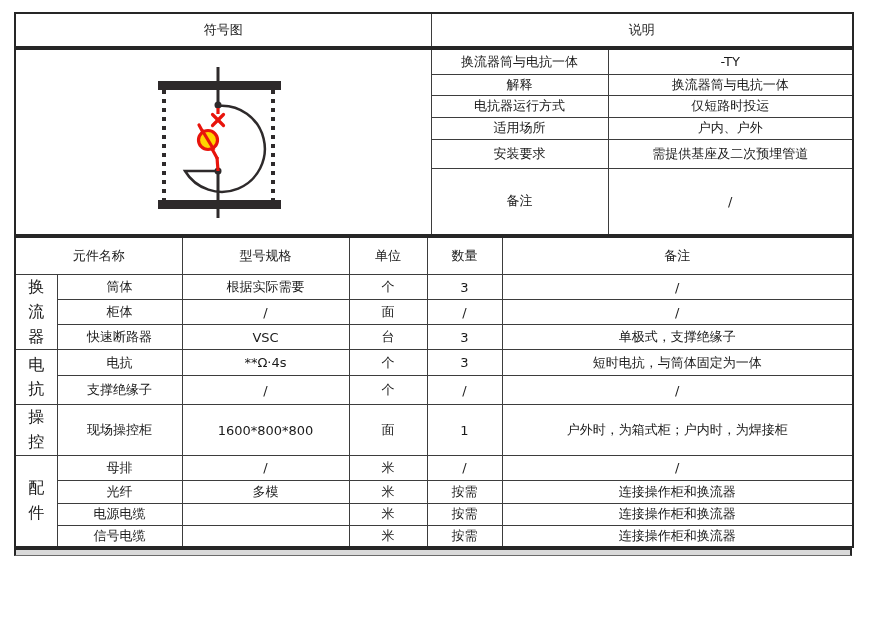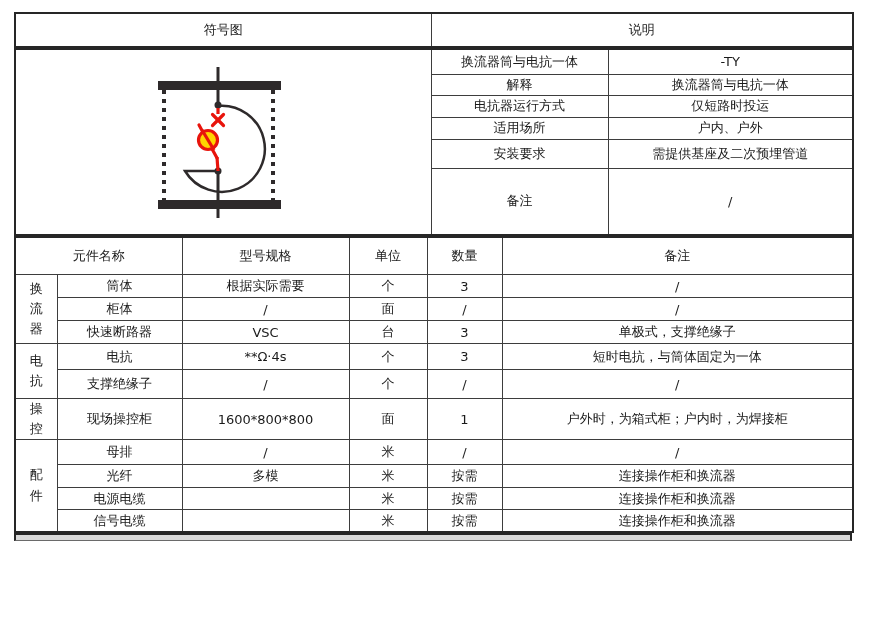--- a/index.html
+++ b/index.html
@@ -17,21 +17,21 @@
   .colhead td{height:32px;}
   .confighead td{height:36px;}
   
   .rh25{height:25px;} .rh21{height:21px;} .rh22{height:22px;padding-left:34px;}
   .rh29{height:29px;} .rh67{height:67px;}
   
   .rh23{height:23px;} .rh26{height:26px;} .rh41{height:41px;margin-top:11px;}
   .symbol-cell{position:relative;padding:0;}
   .group-cell{padding:0;}
   .vlabel{display:inline-block;width:1.05em;word-break:break-all;line-height:1.55;
-          white-space:normal;font-size:13px;font-family:Liberation Serif, serif;}
+          white-space:normal;font-size:16px;font-family:Liberation Serif, serif;}
   .bottom-strip{width:838px;height:8px;background:#d9d9d9;
                 border-left:2px solid #262626;border-right:2px solid #262626;
                 border-top:2px solid #262626;border-bottom:1px solid #6a6a6a;
                 box-sizing:border-box;}
   svg{display:block;}
 </style>
 </head>
 <body>
 
 <div class="sheet">

